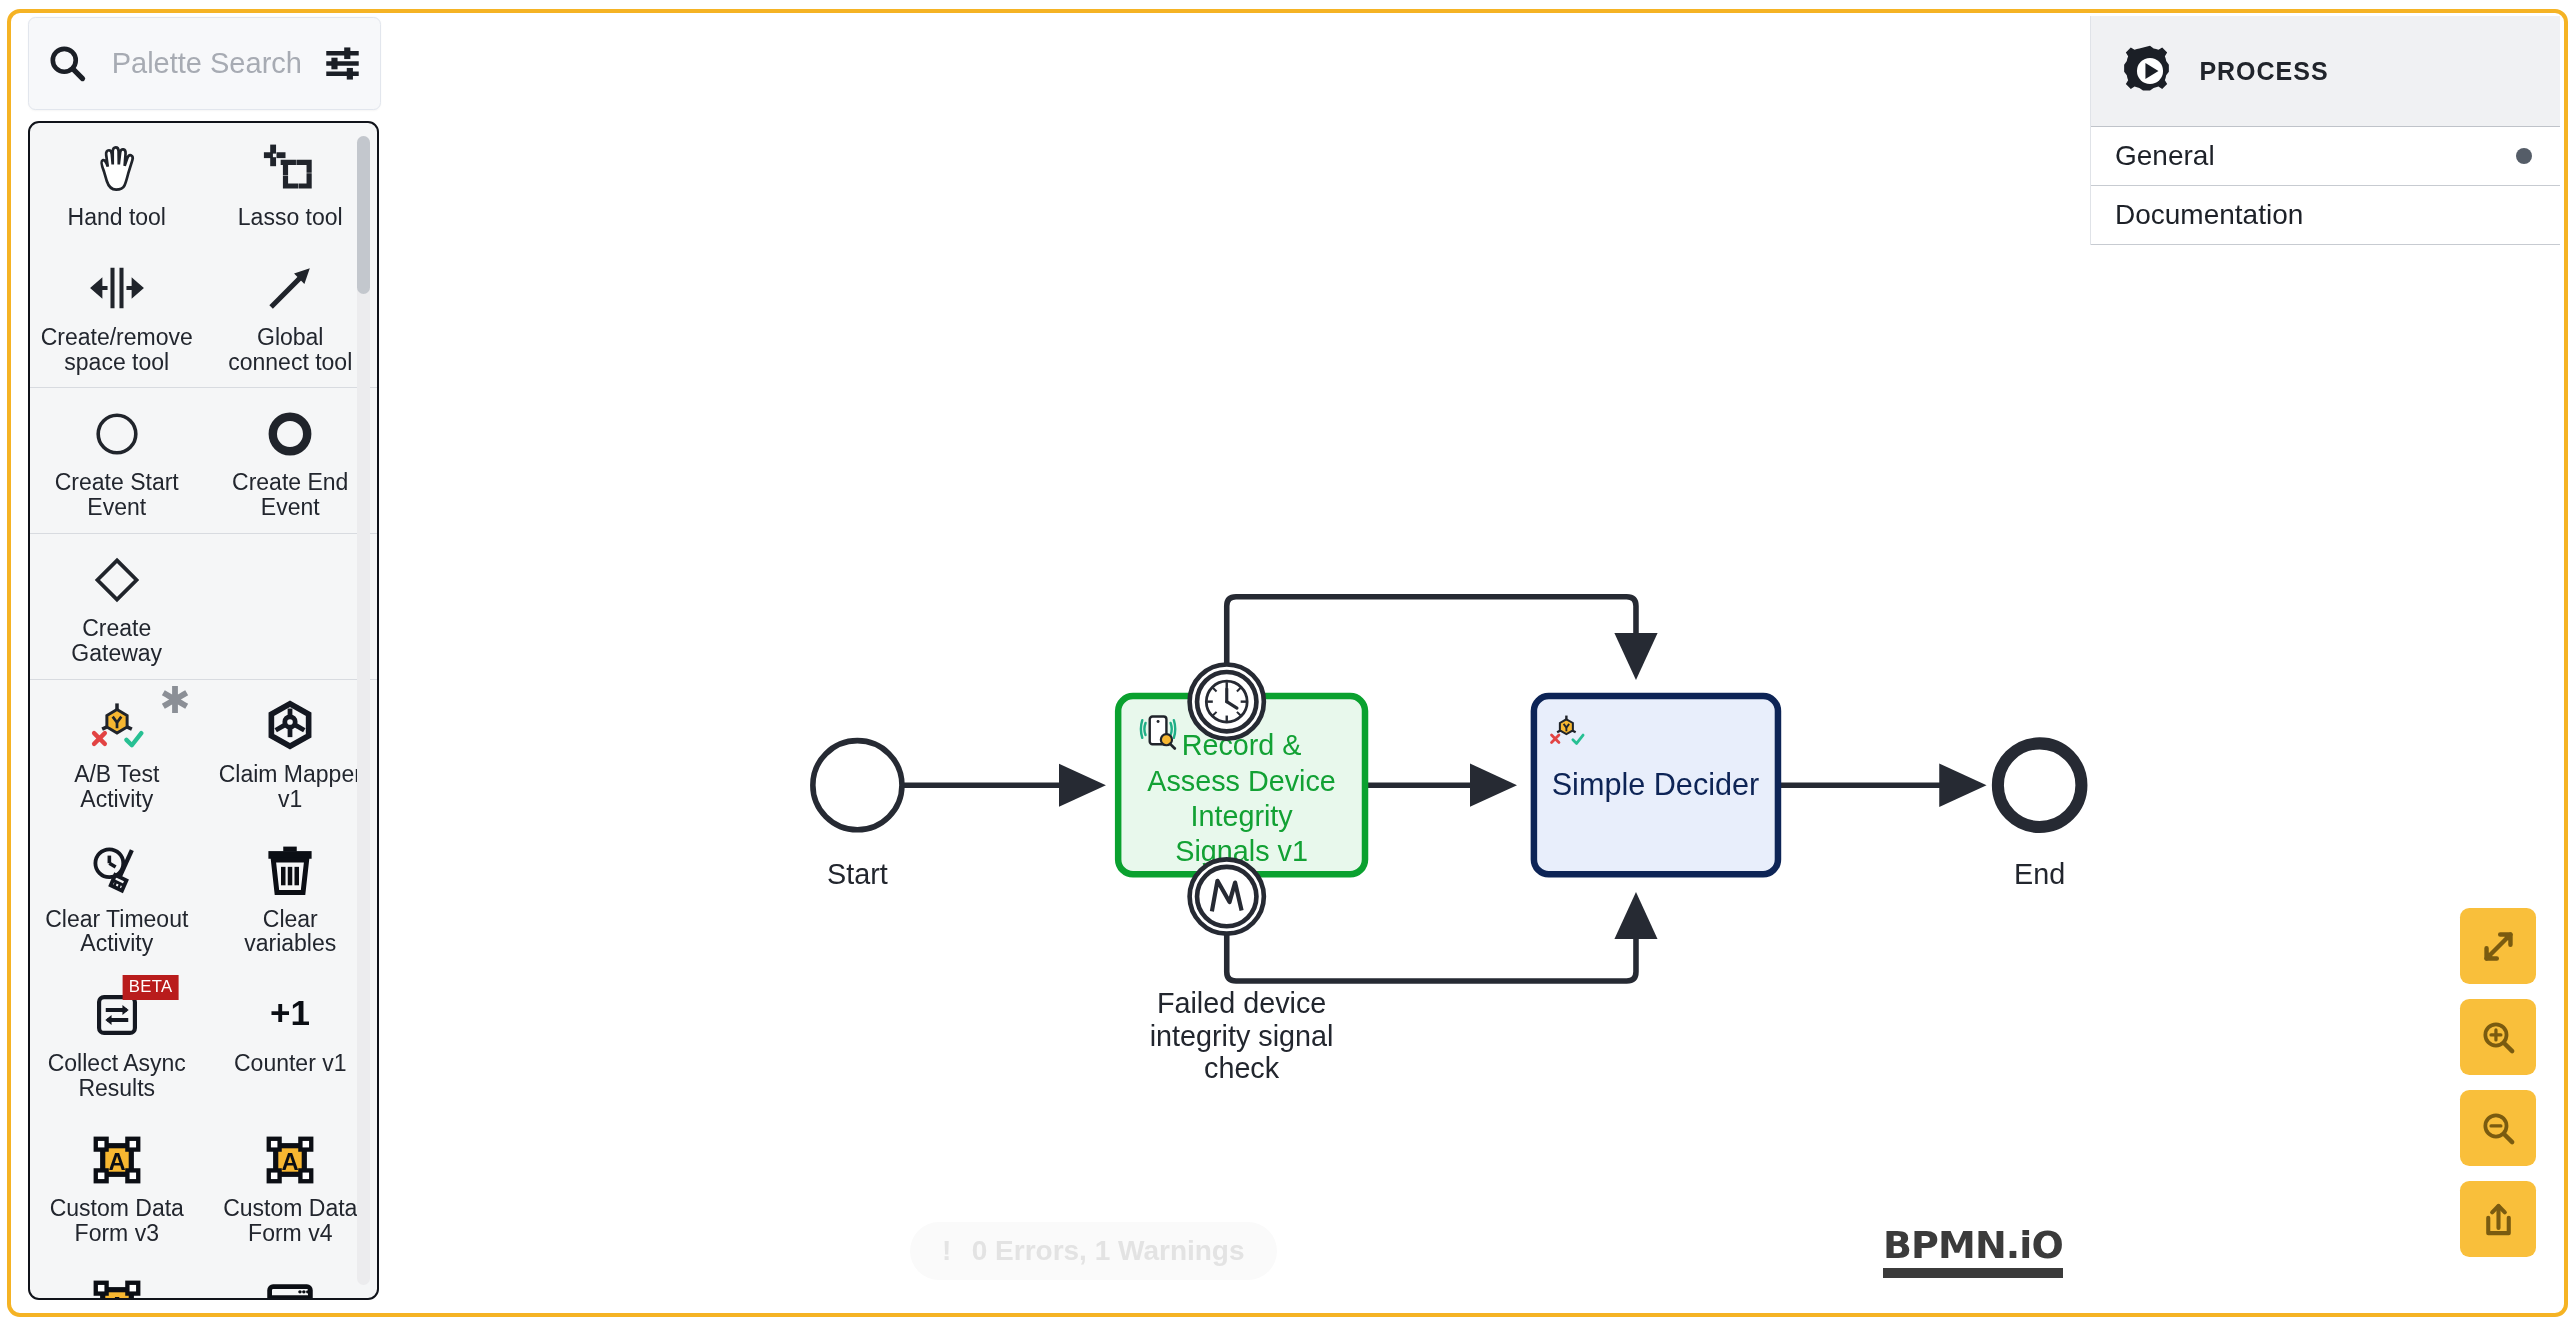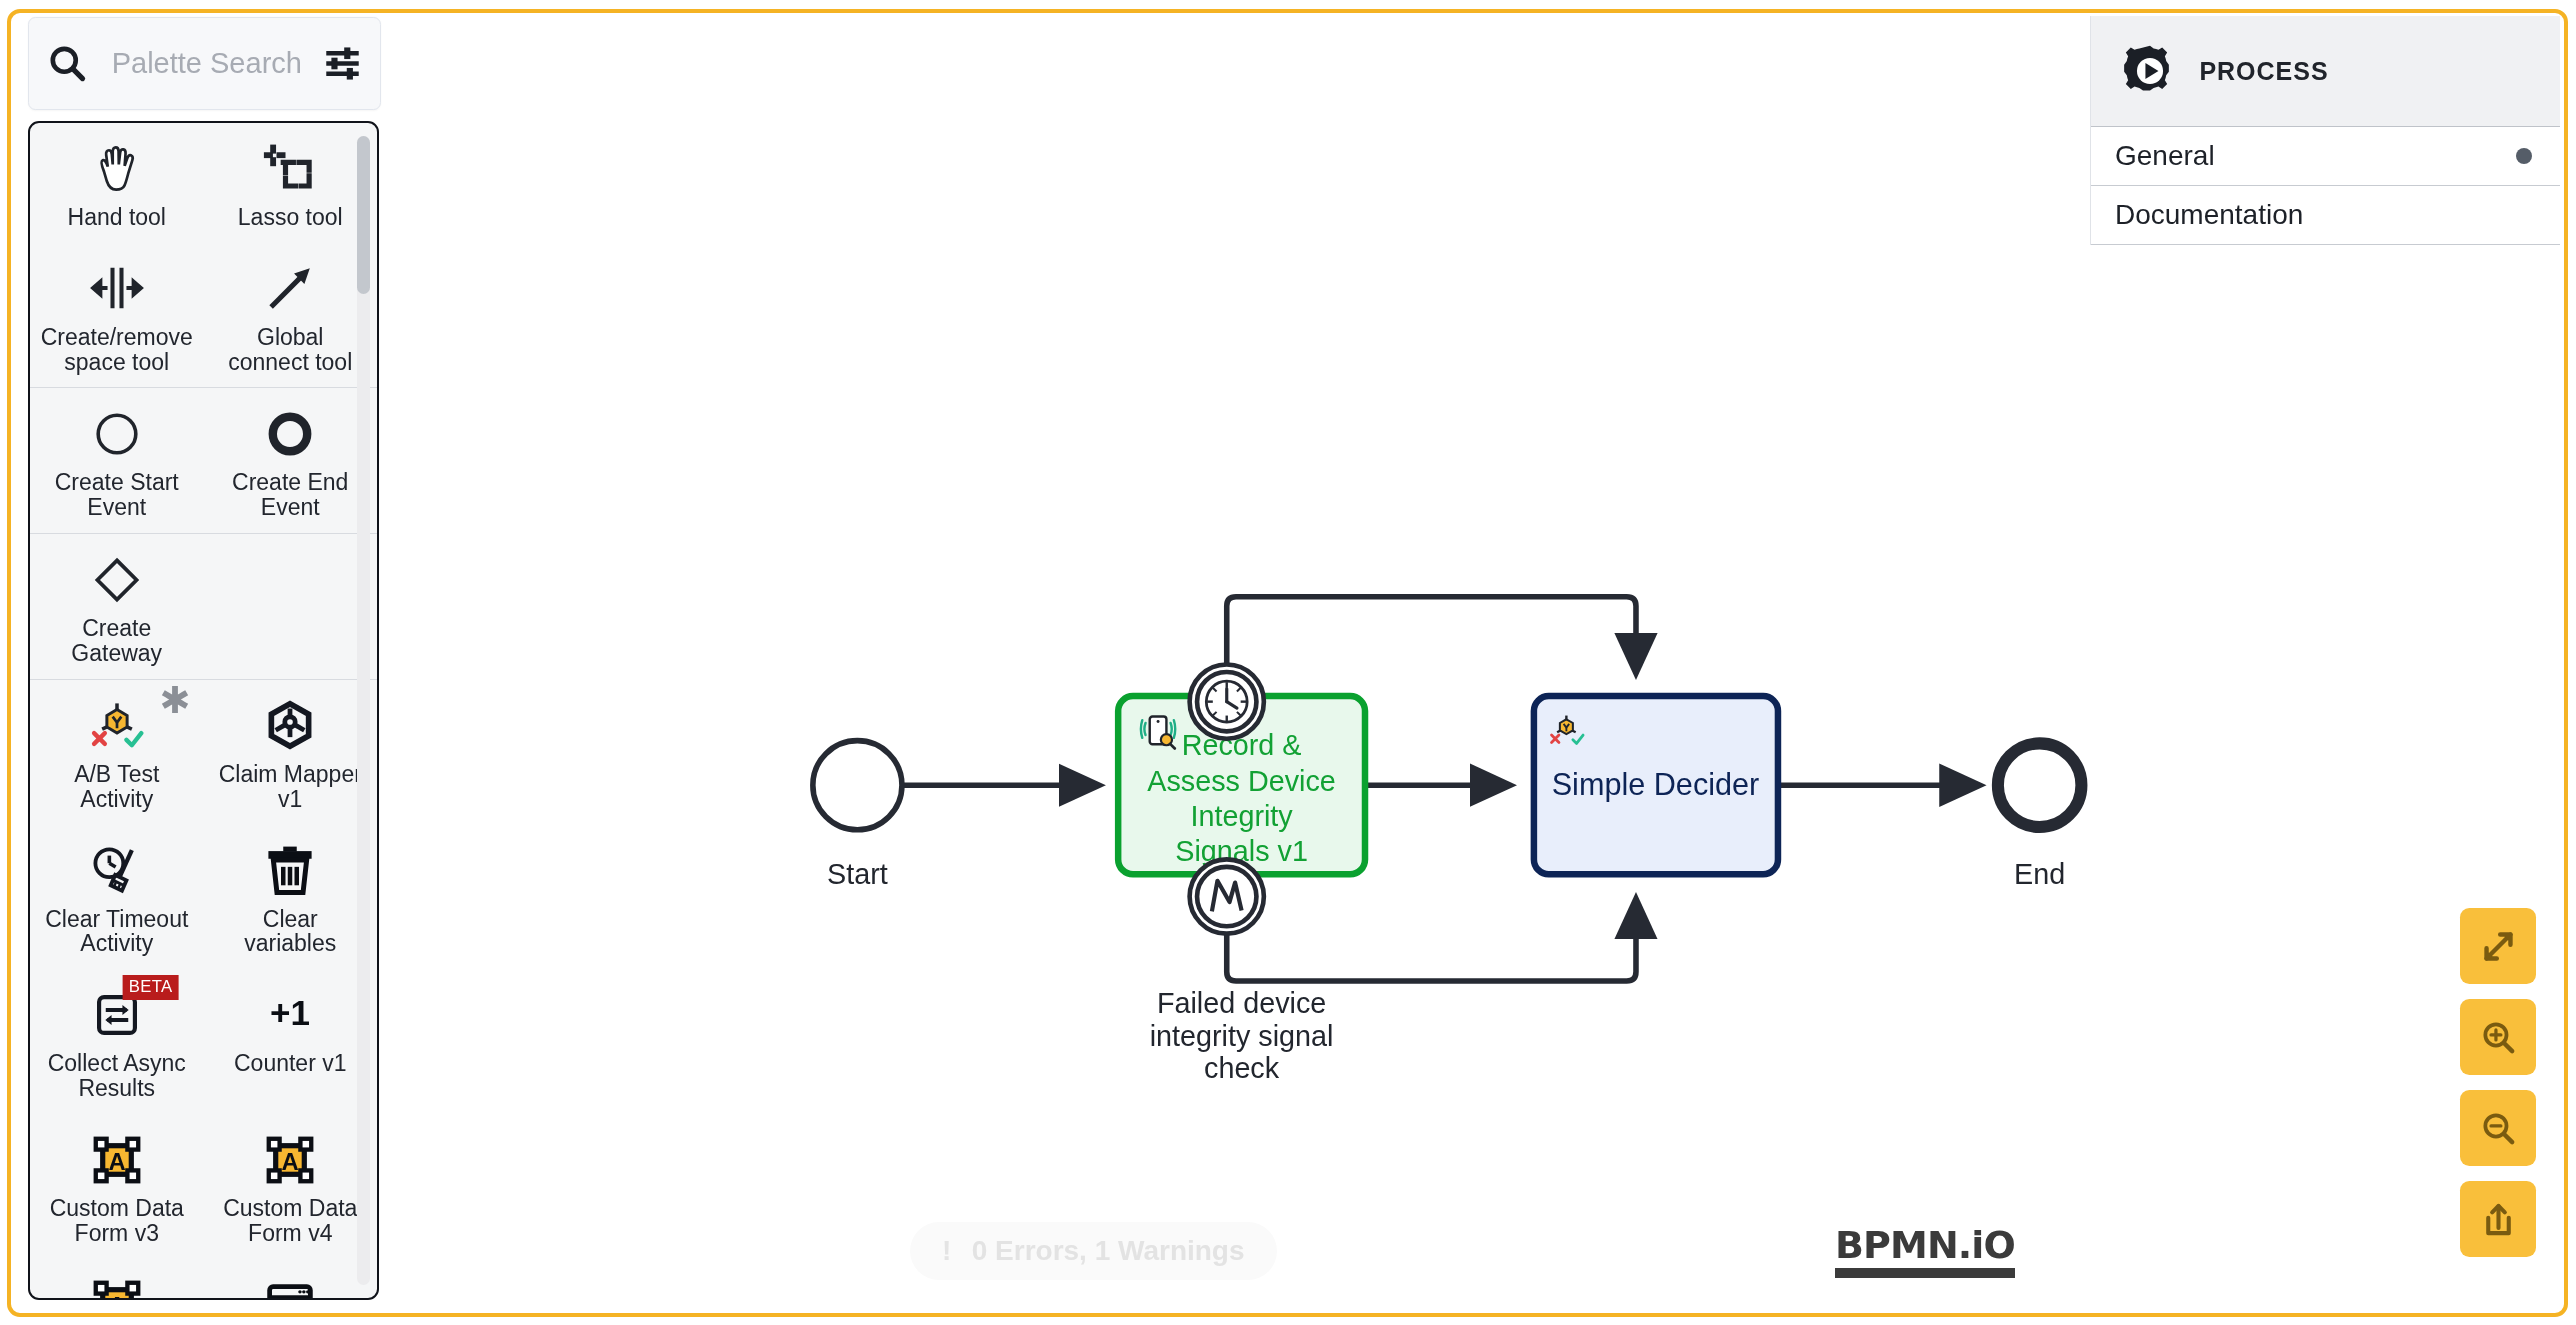--- a/index.html
+++ b/index.html
@@ -187,21 +187,21 @@
     font-size: 28px; font-weight: bold; color: #e4e4e4;
     line-height: 1;
   }
   .status-text {
     font-size: 28px; font-weight: bold; color: #e3e3e3;
     white-space: nowrap;
   }
 
   .brand {
     position: absolute;
-    left: 1823px; bottom: 35px;
+    left: 1871px; bottom: 35px;
     z-index: 25;
     text-align: center;
   }
   .brand-text {
     font-family: "DejaVu Sans", sans-serif;
     font-weight: bold;
     font-size: 38px;
     color: #3b3b3b;
     letter-spacing: -0.9px;
     line-height: 1;

